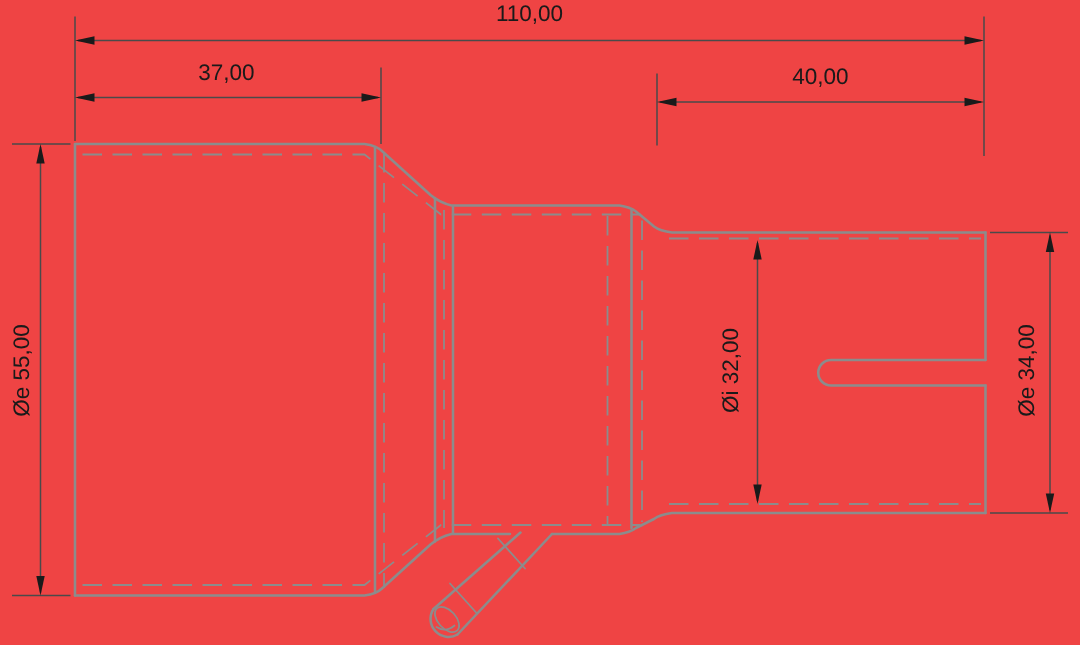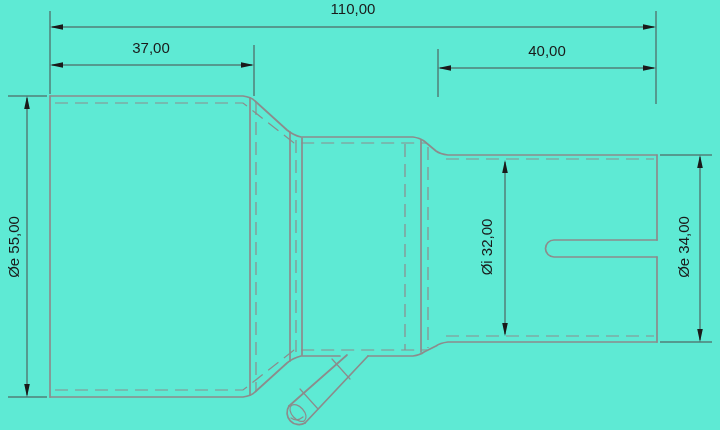--- a/index.html
+++ b/index.html
@@ -7,21 +7,21 @@
     padding: 0;
     background: #ffffff;
     width: 720px;
     height: 430px;
     overflow: hidden;
     font-family: "Liberation Sans", sans-serif;
   }
   .canvas-wrap {
     width: 720px;
     height: 430px;
-    background: #5eead4;
+    background: #ef4444;
     text-align: center;
   }
   svg text {
     font-family: "Liberation Sans", "DejaVu Sans", sans-serif;
     font-size: 15px;
     fill: #1a1a1a;
   }
   .obj  { stroke: #8c8c8c; stroke-width: 1.7; fill: none; stroke-linecap: round; stroke-linejoin: round; }
   .objthin { stroke: #8c8c8c; stroke-width: 1.2; fill: none; stroke-linecap: round; }
   .hid  { stroke: #8c8c8c; stroke-width: 1.2; fill: none; stroke-dasharray: 13 7; stroke-linecap: butt; }

